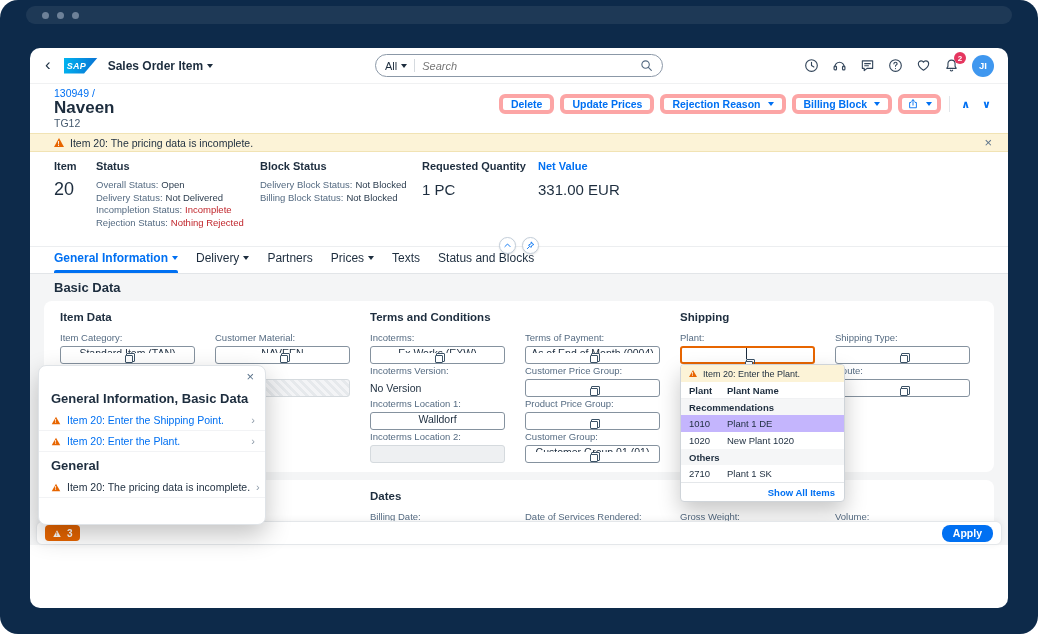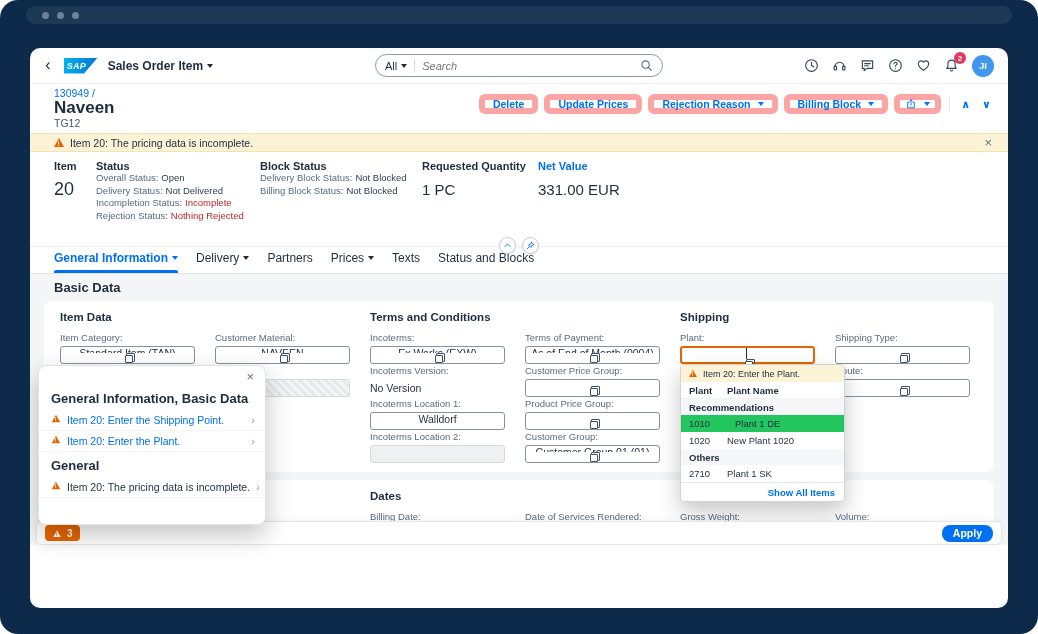--- a/index.html
+++ b/index.html
@@ -28,40 +28,40 @@
   .sicon { width:15px; height:15px; color:#32455a; position:relative; flex:none; }
   .badge { position:absolute; top:-6px; right:-7px; min-width:12px; height:12px; border-radius:7px; background:#e5365f; color:#fff; font-size:8px; font-weight:700; display:flex; align-items:center; justify-content:center; padding:0 2px; }
   .avatar { width:22px; height:22px; border-radius:50%; background:#3f97ef; color:#fff; font-size:9.5px; font-weight:700; display:flex; align-items:center; justify-content:center; flex:none; }
 
   
   .page-header { position:relative; padding:3px 16px 4px 24px; }
   .crumb { color:#0070f2; font-size:10.5px; line-height:12px; }
   .ptitle { font-size:17px; font-weight:700; line-height:18px; }
   .psub { font-size:10.5px; color:#44596e; line-height:12px; }
   .hactions { position:absolute; top:10px; right:14px; display:flex; align-items:center; gap:6px; }
-  .hbtn { height:20px; display:flex; align-items:center; gap:3px; padding:0 8px; border:6px solid #fca5a5; border-radius:6px; background:#fff; color:#0070f2; font-size:10.5px; font-weight:600; white-space:nowrap; }
+  .hbtn { height:20px; display:flex; align-items:center; gap:3px; padding:0 8px; border:4px solid #fca5a5; border-radius:6px; background:#fff; color:#0070f2; font-size:10.5px; font-weight:600; white-space:nowrap; }
   .hbtn.icon-only { padding:0 5px; }
   .hbtn .bicon { width:12px; height:12px; }
   .hbtn .bicon svg { width:100%; height:100%; fill:none; stroke:currentColor; stroke-width:1.2; stroke-linecap:round; stroke-linejoin:round; }
   .hsep { width:1px; height:16px; background:#e2e6ea; margin:0 2px; }
   .navchev { color:#0070f2; font-size:11px; font-weight:700; padding:0 3px; }
 
   
   .msgstrip { height:19px; background:#fcf3d7; border-top:1px solid #f1e3b4; border-bottom:1px solid #f1e3b4; display:flex; align-items:center; gap:6px; padding:0 12px 0 24px; font-size:10.5px; }
   .warn-tri { position:relative; width:0; height:0; border-left:5px solid transparent; border-right:5px solid transparent; border-bottom:9px solid #e76500; flex:none; }
   .warn-tri::after { content:"!"; position:absolute; left:-1.5px; top:1.5px; font-size:6.5px; line-height:7px; color:#fff; font-weight:700; }
   .strip-close { margin-left:auto; color:#5b738b; font-size:13px; padding:0 4px; line-height:1; }
 
   
   .facets { display:flex; gap:12px; padding:8px 24px 0; height:94px; }
   .flabel { font-size:11px; font-weight:700; white-space:nowrap; }
   .flabel.blue { color:#0070f2; }
   .fval-lg { font-size:18px; margin-top:7px; }
   .fval-md { font-size:15px; margin-top:9px; }
-  .frows { }
+  .frows { margin-top:7px; }
   .frow { font-size:9.5px; line-height:12.5px; white-space:nowrap; }
   .frow .lbl { color:#556b82; }
   .frow .val { color:#2b3c4e; margin-left:3px; }
   .frow .val.err { color:#c0262c; }
   .fc1 { width:30px; } .fc2 { width:152px; } .fc3 { width:150px; } .fc4 { width:104px; }
 
   
   .float-btns { position:absolute; top:189px; left:50%; transform:translateX(-50%); display:flex; gap:6px; z-index:6; }
   .fbtn { width:17px; height:17px; border-radius:50%; background:#fff; border:1px solid #c2cdd9; display:flex; align-items:center; justify-content:center; color:#0070f2; box-shadow:0 1px 2px rgba(0,0,0,.1); padding:3px; }
 
@@ -91,38 +91,38 @@
   .cursor { width:1px; height:11px; background:#1d2d3e; margin-right:2px; flex:none; }
 
   
   .suggest { position:absolute; top:calc(100% + 2px); left:-2px; width:165px; background:#fff; border:1px solid #cfd4d9; border-radius:4px; box-shadow:0 10px 22px rgba(0,0,0,.22); z-index:20; overflow:hidden; font-weight:400; }
   .sg-warn { height:17px; background:#fcf3d7; display:flex; align-items:center; gap:5px; padding:0 7px; font-size:9px; }
   .sg-warn .warn-tri { transform:scale(.8); }
   .sg-cols { height:17px; display:flex; align-items:center; padding:0 8px; font-size:9.5px; font-weight:700; border-bottom:1px solid #f0f1f3; }
   .sg-col1 { width:38px; flex:none; }
   .sg-group { height:16px; display:flex; align-items:center; padding:0 8px; font-size:9.5px; font-weight:700; background:#f5f6f7; }
   .sg-row { height:17px; display:flex; align-items:center; padding:0 8px; font-size:9.5px; }
-  .sg-row.sel { background:#22c55e;gap:8px; }
+  .sg-row.sel { background:#c4b5fd; }
   .sg-footer { height:19px; border-top:1px solid #e4e7ea; display:flex; align-items:center; justify-content:flex-end; padding:0 9px; color:#0070f2; font-size:9.5px; font-weight:600; }
 
   
   .card2 { margin-top:8px; height:86px; }
 
   
   .footer { position:absolute; left:6px; right:6px; top:473px; height:24px; background:#fff; border:1px solid #e4e7ea; border-radius:6px; box-shadow:0 -1px 6px rgba(0,0,0,.06); display:flex; align-items:center; padding:0 8px; z-index:22; }
   .msg-count { height:16px; background:#e76500; border-radius:4px; color:#fff; display:flex; align-items:center; gap:5px; font-size:10px; font-weight:700; padding:0 7px; border:none; }
   .msg-count .warn-tri { border-bottom-color:#fff; transform:scale(.75); }
   .msg-count .warn-tri::after { color:#e76500; }
   .apply { margin-left:auto; height:17px; background:#0070f2; color:#fff; border:none; border-radius:8px; font-size:10.5px; font-weight:700; padding:0 11px; display:flex; align-items:center; }
 
   
   .msg-popover { position:absolute; left:8px; top:317px; width:228px; height:160px; background:#fff; border:1px solid #dfe3e7; border-radius:8px; box-shadow:0 10px 26px rgba(0,0,0,.24); z-index:30; padding-top:19px; }
   .mp-close { position:absolute; top:2px; right:7px; color:#5b738b; font-size:13px; padding:2px 4px; line-height:1; }
   .mp-group { font-size:13px; font-weight:700; padding:0 12px; margin:6px 0 4px; }
-  .mp-item { display:flex; align-items:flex-start; gap:6px; padding:4px 10px 4px 12px; border-bottom:1px solid #f2f3f5; font-size:10.5px; }
+  .mp-item { display:flex; align-items:center; gap:6px; padding:4px 10px 4px 12px; border-bottom:1px solid #f2f3f5; font-size:10.5px; }
   .mp-item .txt { color:#0070f2; white-space:nowrap; }
   .mp-item.plain .txt { color:#1d2d3e; }
   .mp-item .chev { margin-left:auto; color:#8c9aa8; font-size:11px; }
   .mp-item .warn-tri { transform:scale(.85); }
 </style>
 </head>
 <body>
 
 <div class="frame">
   <div class="chrome">

